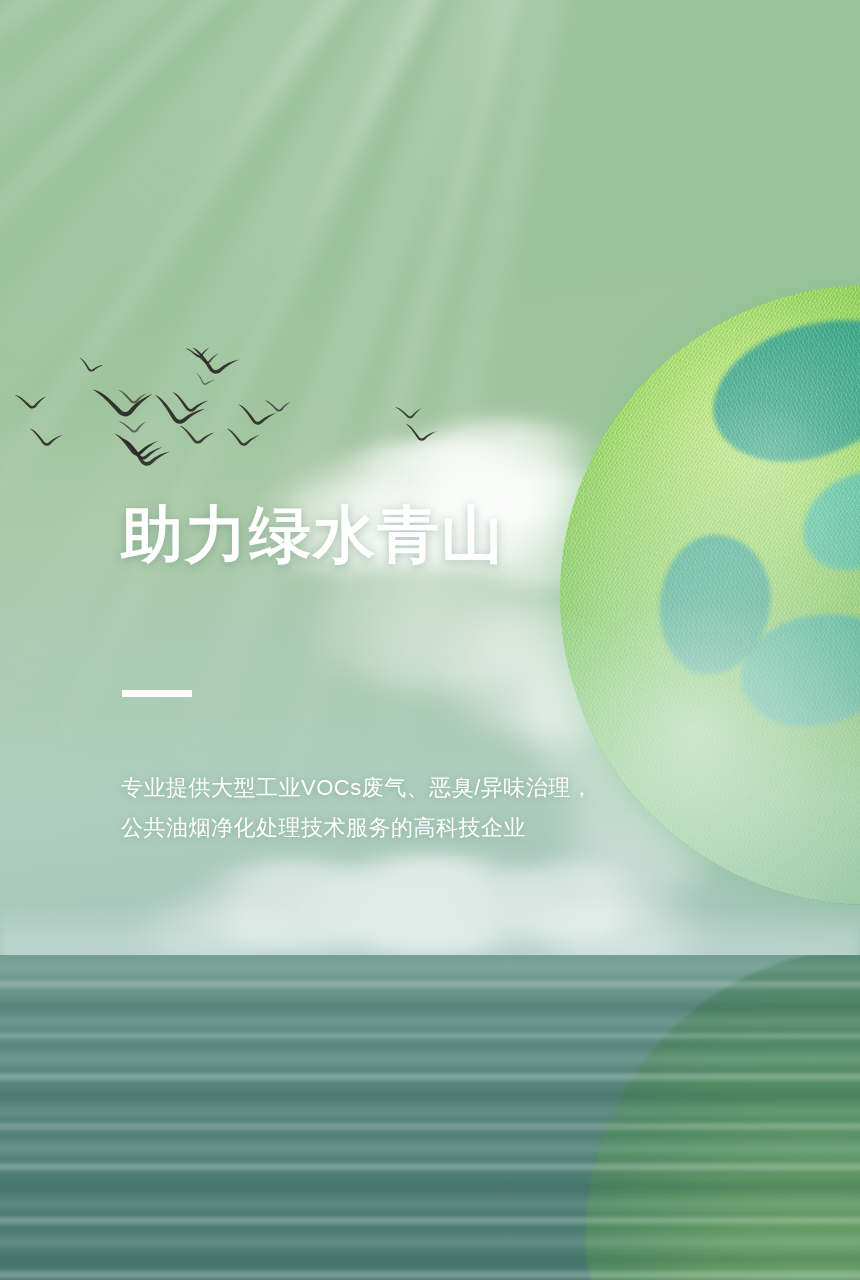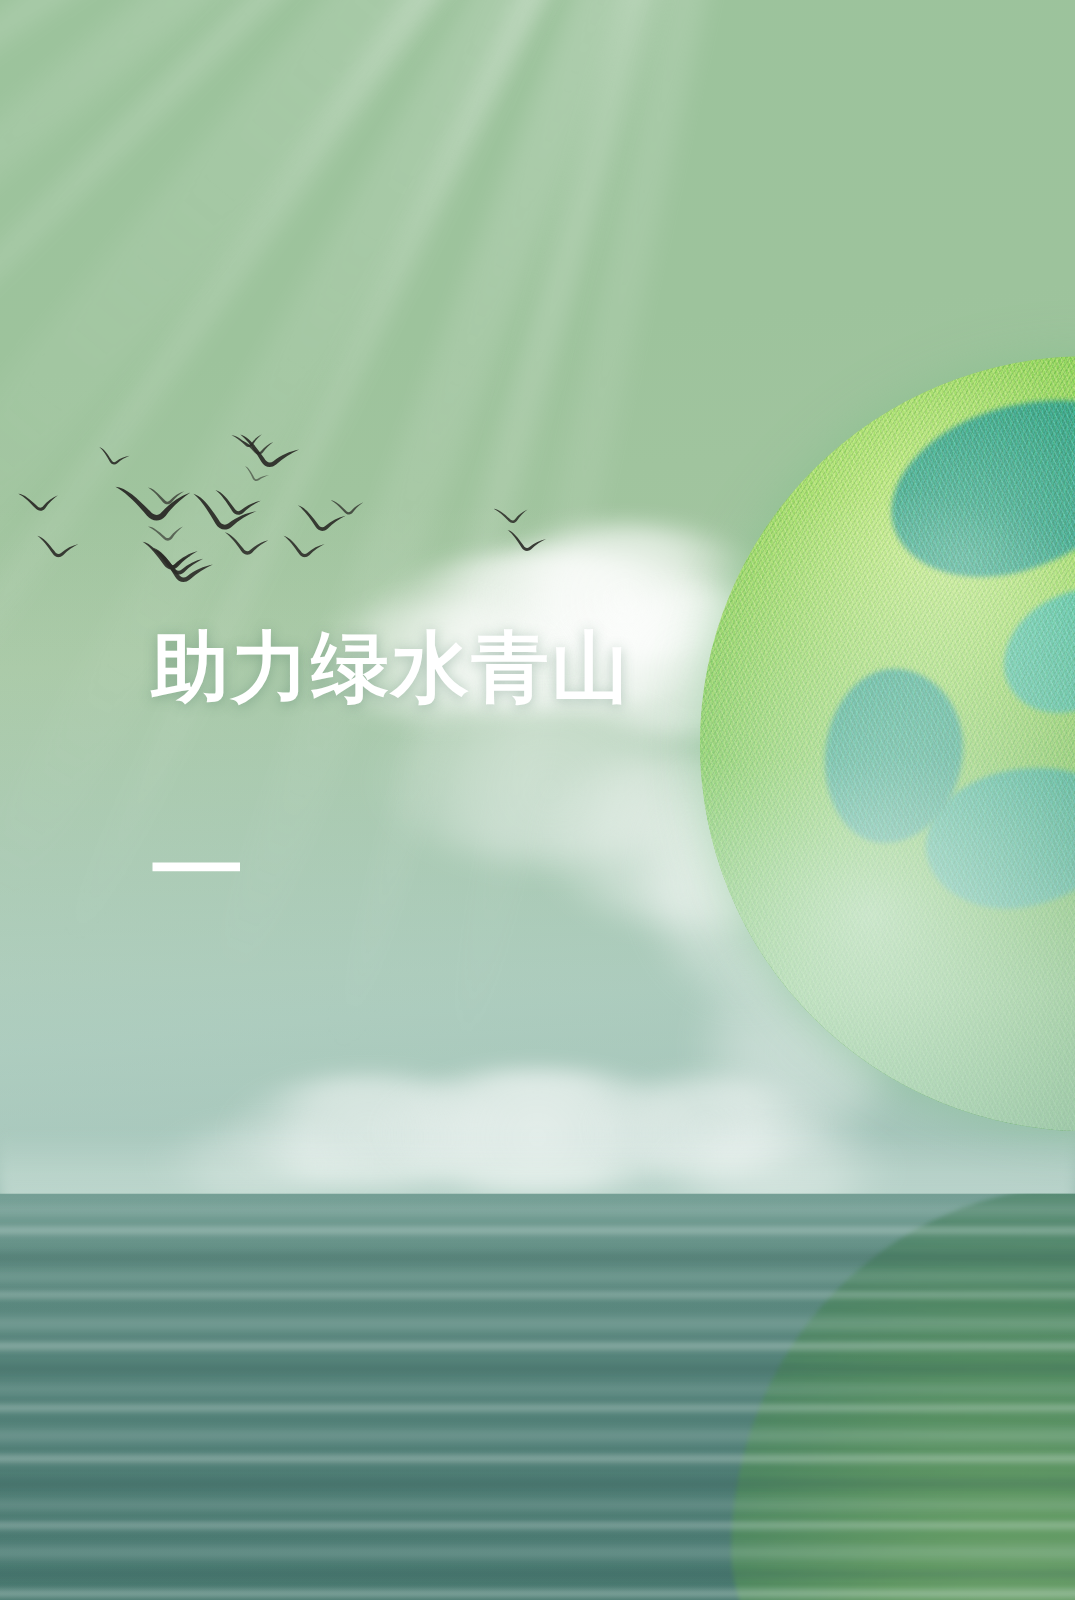--- a/index.html
+++ b/index.html
@@ -382,15 +382,19 @@
       </div>
     </div>
 
   <div class="content">
     <h1 class="headline">
       <span class="hl-line">助力绿水青山</span>
     </h1>
 
     <div class="divider"></div>
 
+    <div class="subtitle">
+      <span class="sub-line">专业提供大型工业VOCs废气、恶臭/异味治理，</span>
+      <span class="sub-line">公共油烟净化处理技术服务的高科技企业</span>
+    </div>
   </div>
 
 </div>
 
 </body></html>

